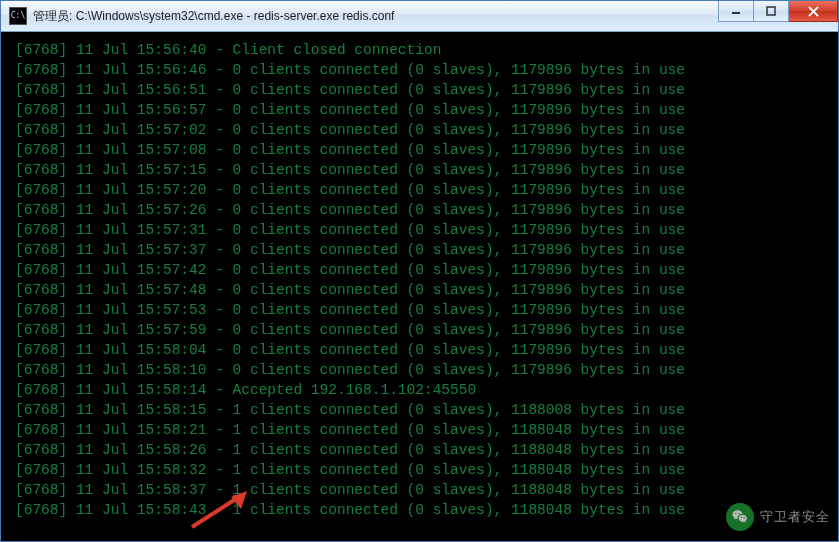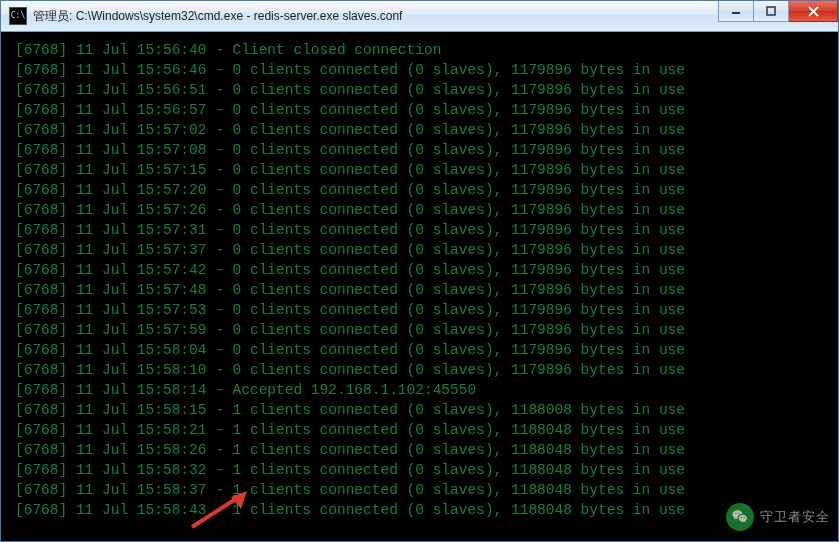--- a/index.html
+++ b/index.html
@@ -19,21 +19,21 @@
   .wm-icon svg{display:block}
   .wm-text{font-size:13px;color:#bdbdbd;letter-spacing:1px}
 </style>
 </head>
 <body>
 
 <div class="window">
 
   <div class="titlebar">
     <span class="appicon">C:\</span>
-    <span class="title">管理员: C:\Windows\system32\cmd.exe - redis-server.exe  slaves.conf</span>
+    <span class="title">管理员: C:\Windows\system32\cmd.exe - redis-server.exe  redis.conf</span>
     <div class="controls">
       <div class="ctrl">
         <svg width="10" height="10" viewBox="0 0 10 10">
             <rect x="1" y="6" width="8" height="2" fill="#333"></rect>
           </svg>
       </div>
       <div class="ctrl">
         <svg width="10" height="10" viewBox="0 0 10 10">
             <rect x="1" y="1" width="8" height="8" fill="none" stroke="#333" stroke-width="1.5"></rect>
           </svg>

